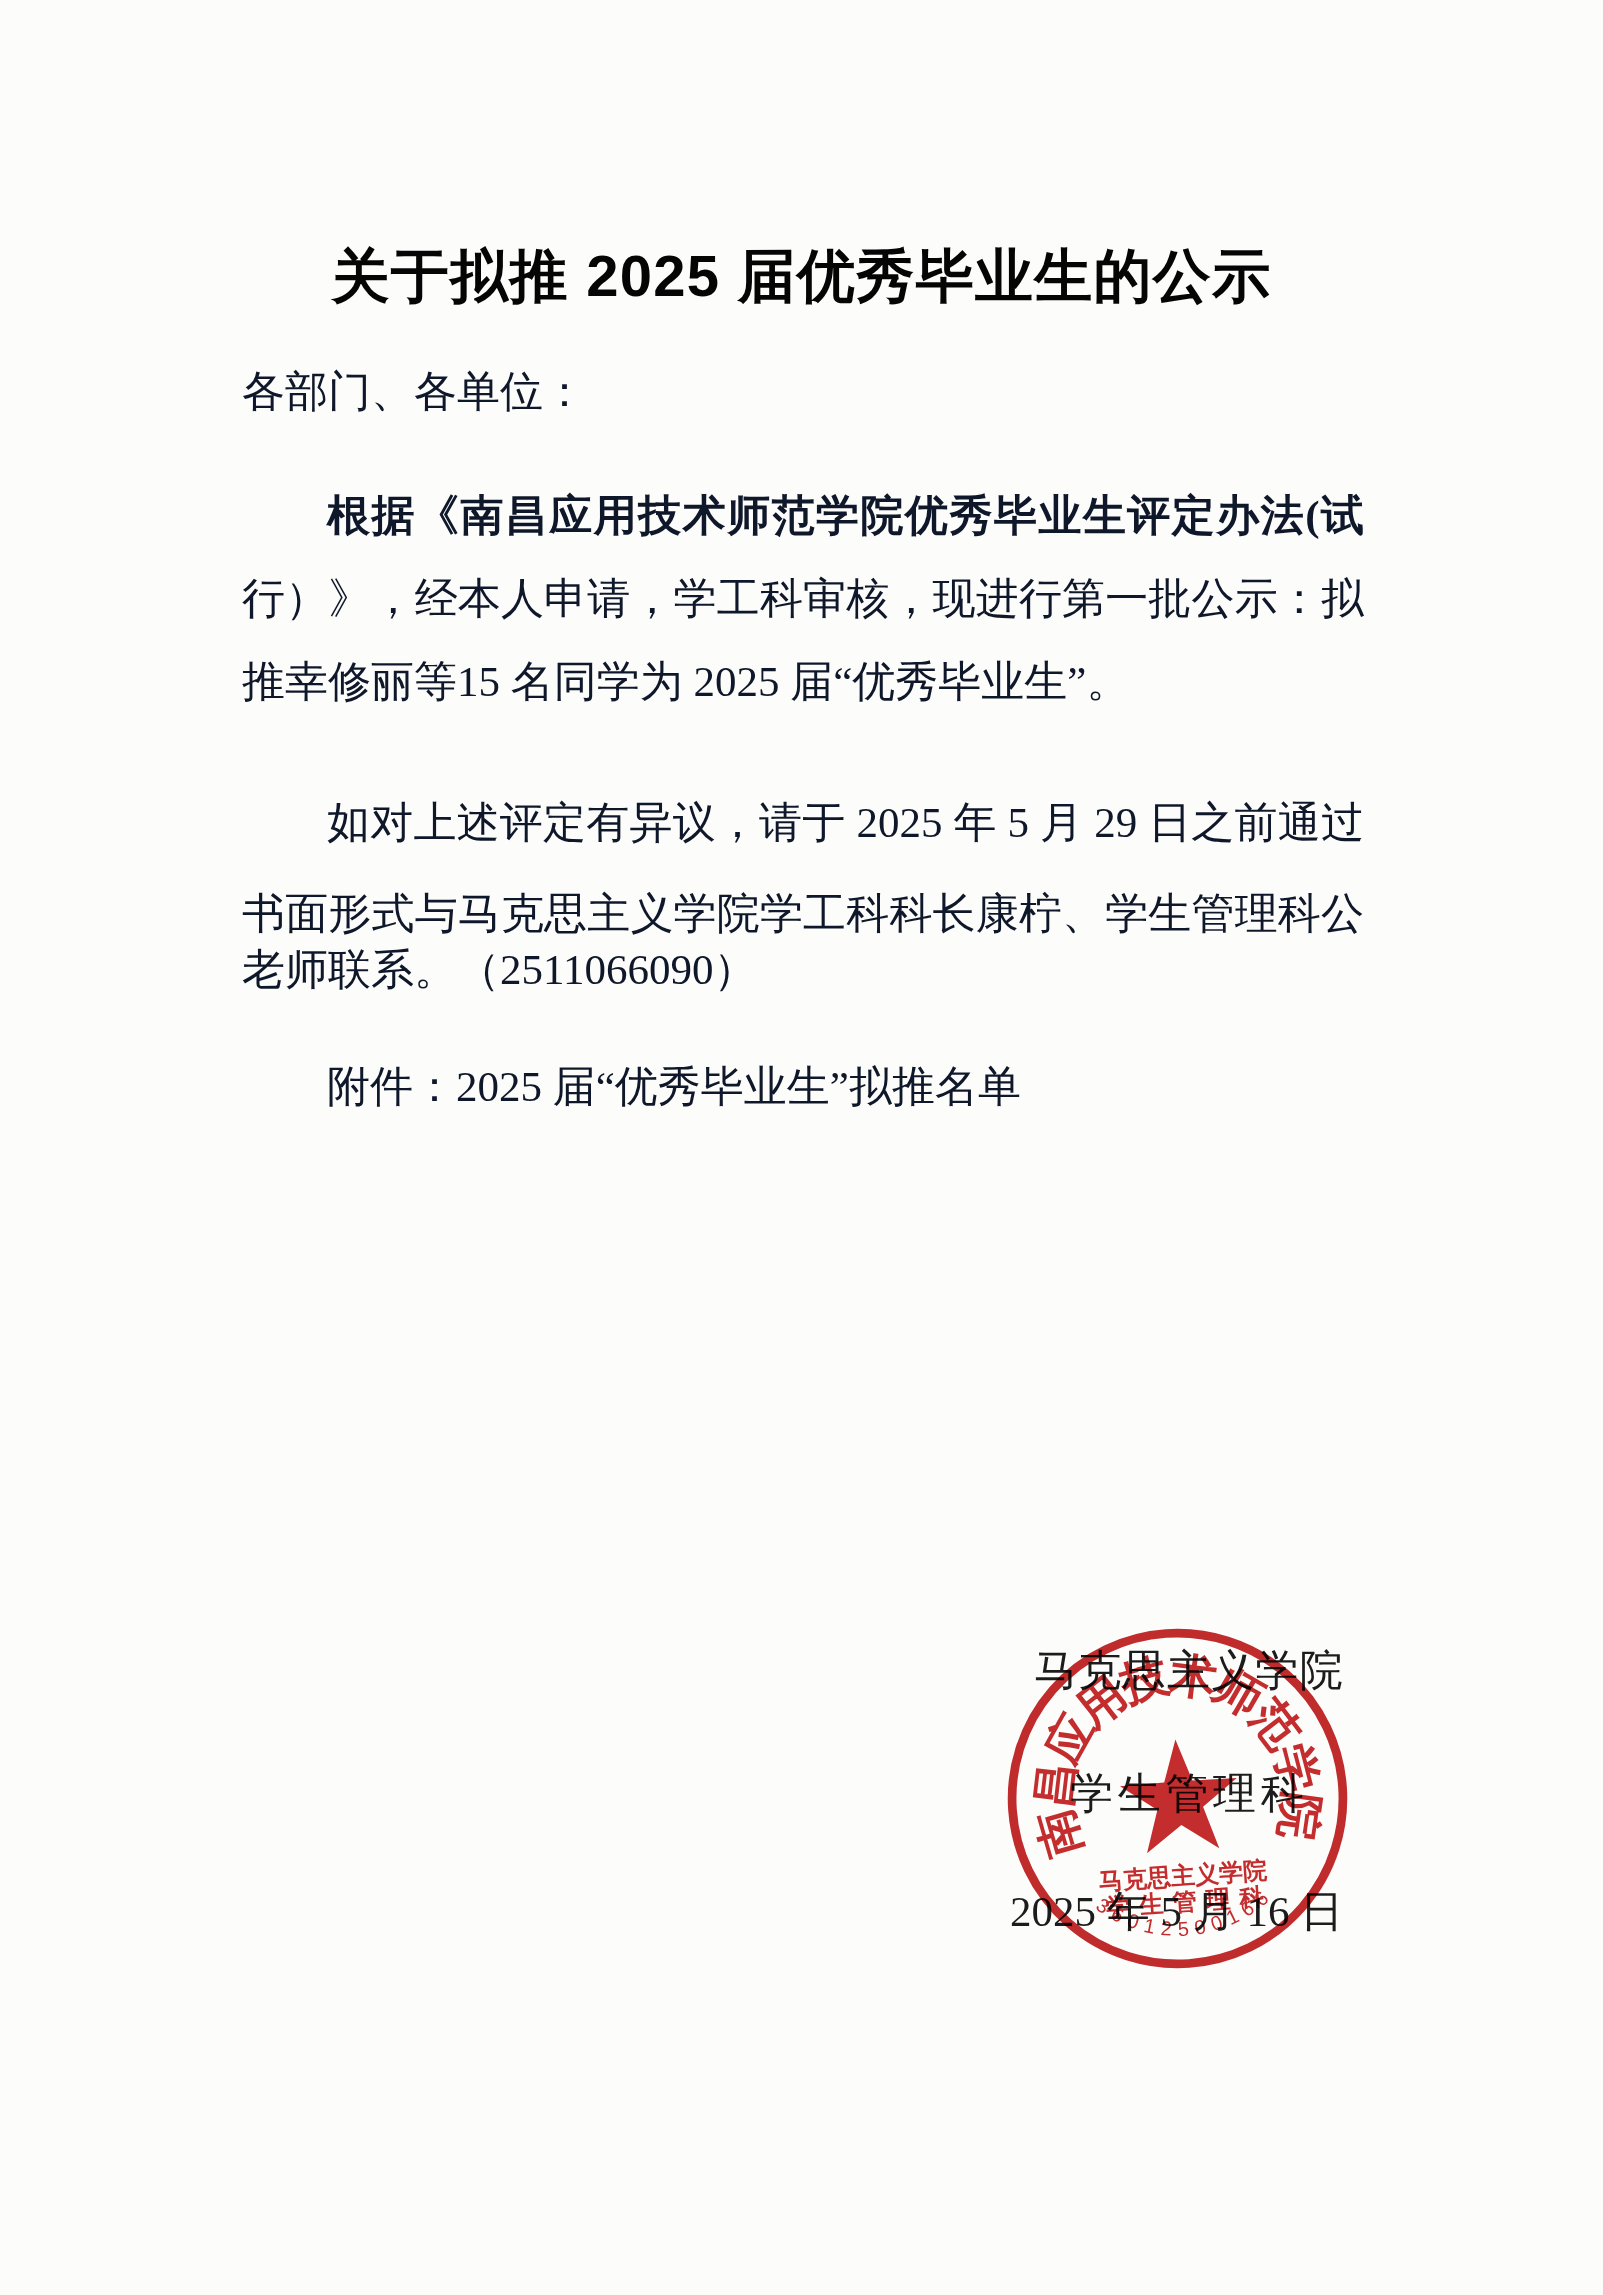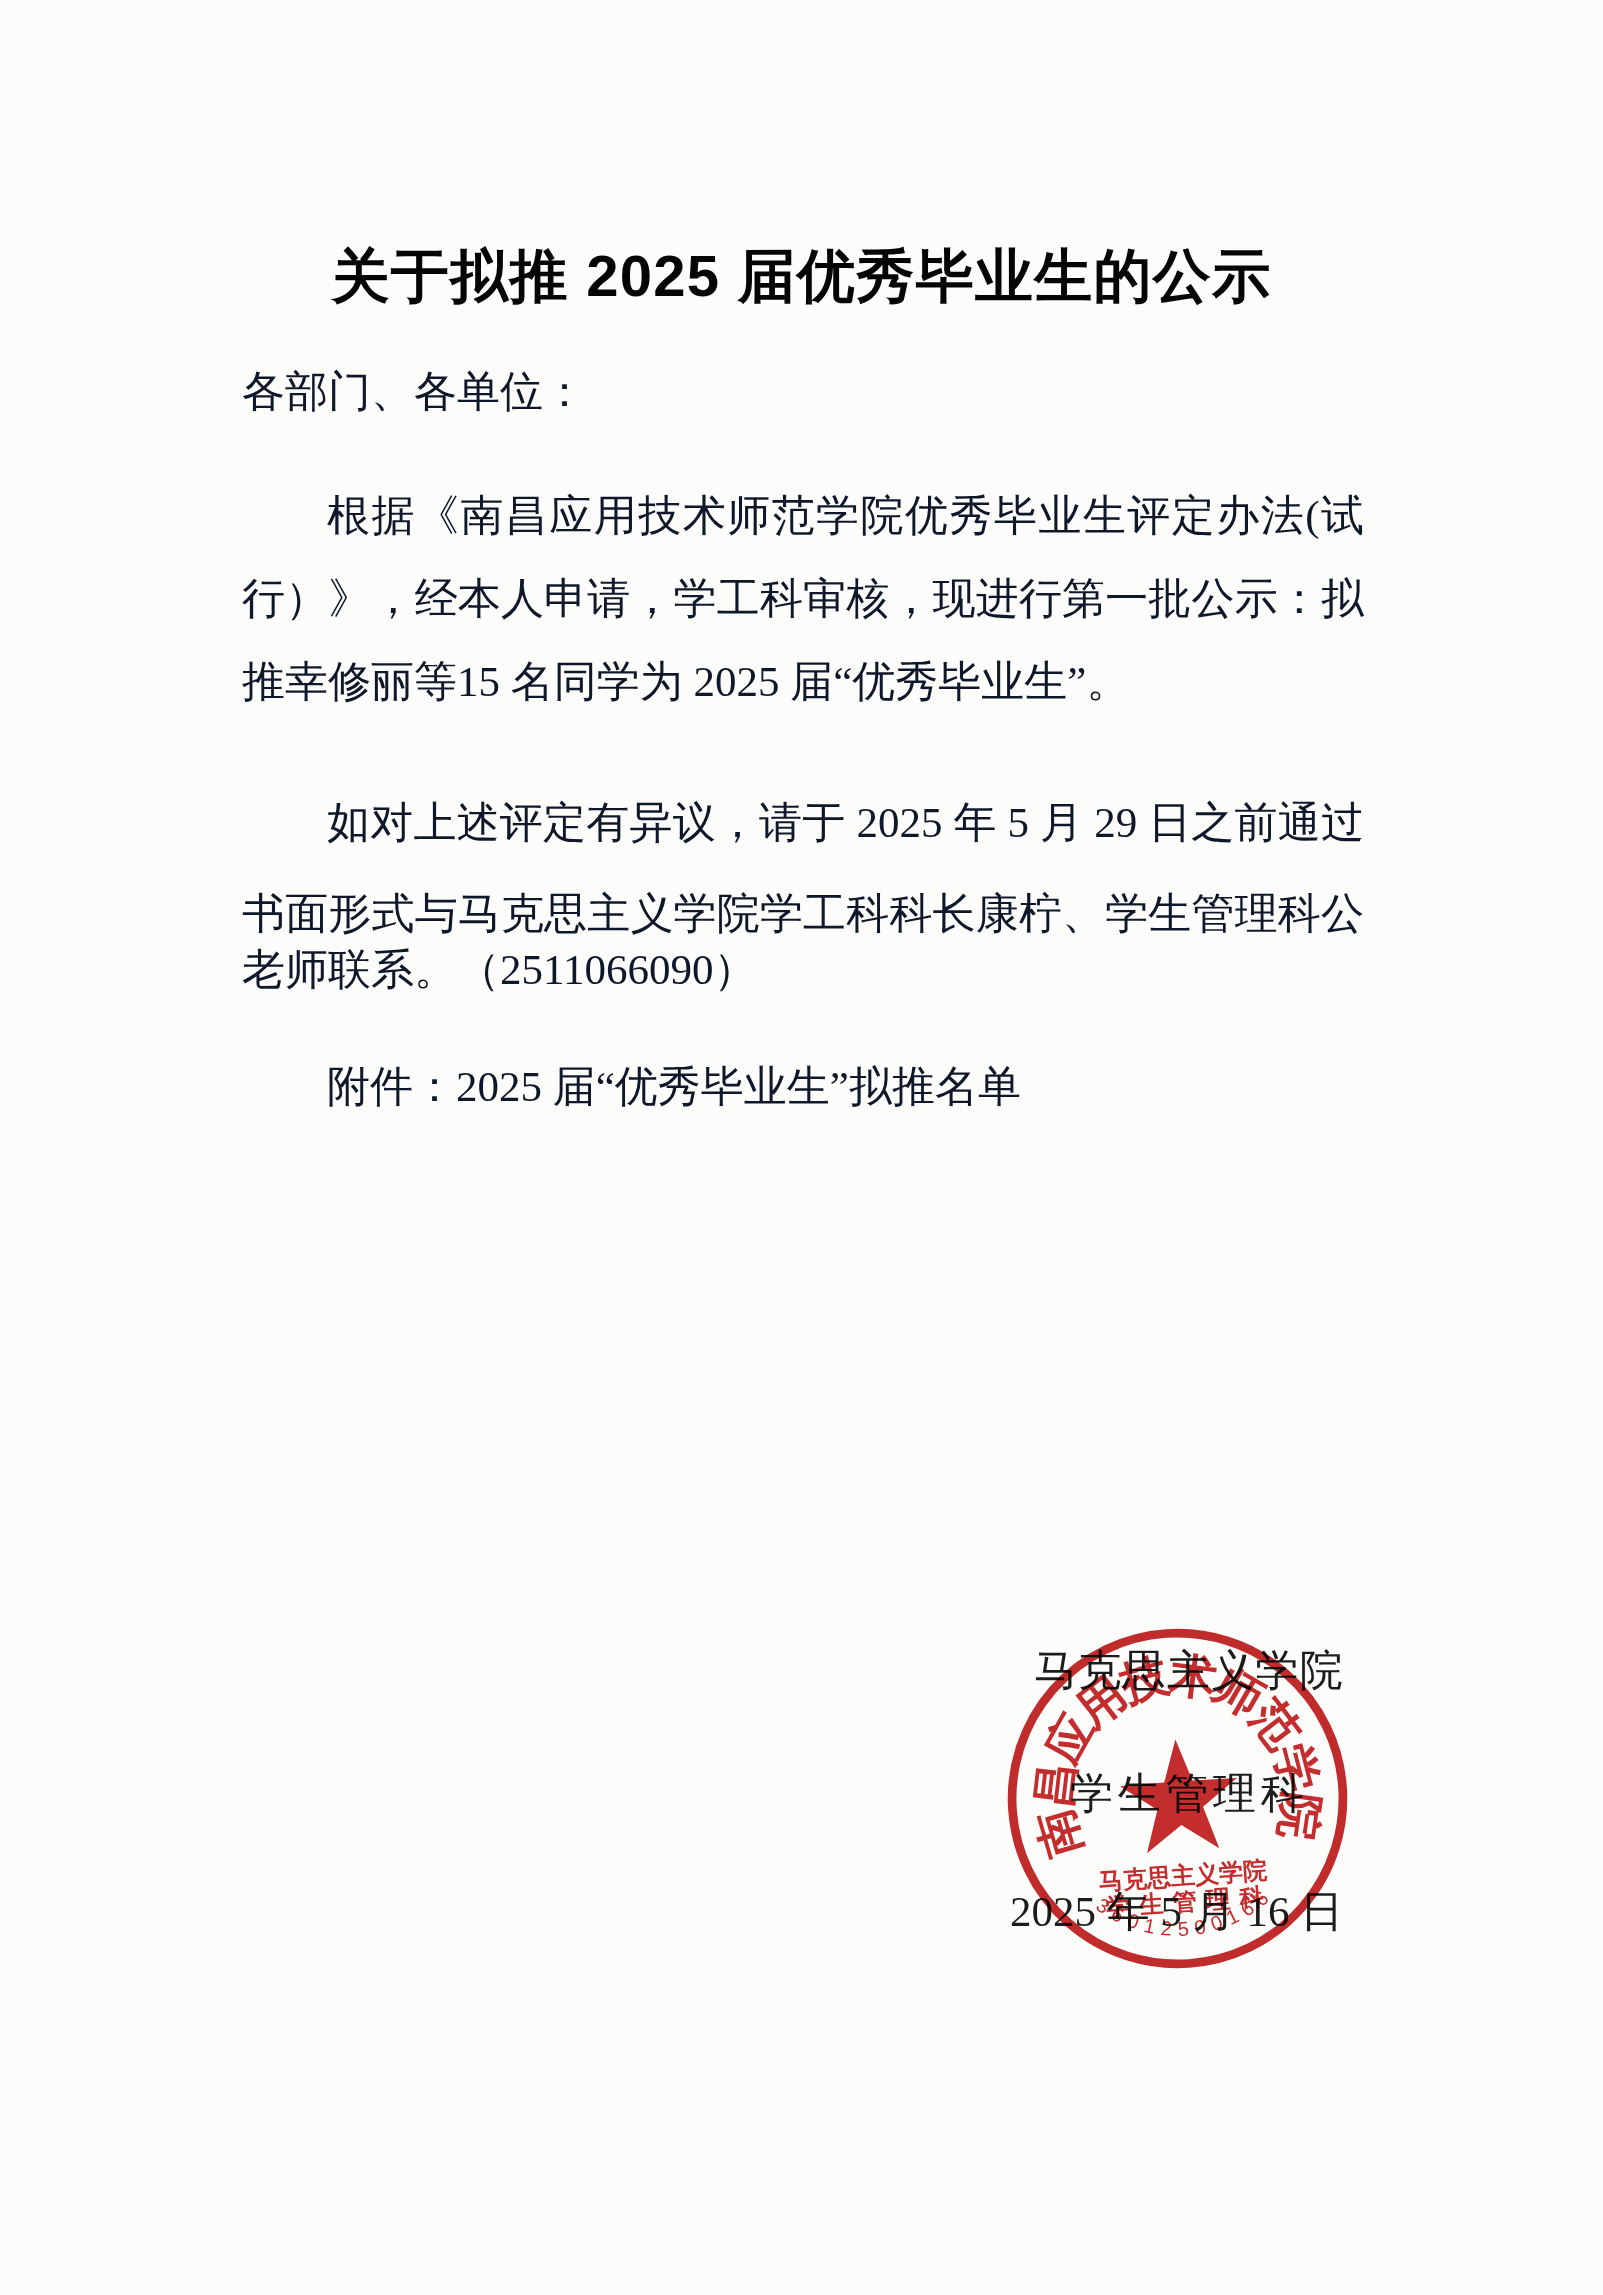--- a/index.html
+++ b/index.html
@@ -13,21 +13,21 @@
     text-align:center;font-family:"Liberation Sans","DejaVu Sans",sans-serif;
     font-weight:900;font-size:58px;color:#050505;letter-spacing:1.3px;
   }
   .line{
     position:absolute;left:242px;width:1122px;height:61px;line-height:61px;
     font-size:43px;color:#0f172a;white-space:nowrap;
   }
   .just{white-space:normal;text-align:justify;text-align-last:justify;}
   .indent{text-indent:85px;}
   .l-sal{top:361px;}
-  .l1{top:485px;}
+  .l1{top:485px;font-weight:bold;}
   .l2{top:568px;}
   .l3{top:651px;text-indent:0;}
   .l4{top:792px;}
   .l5{top:854px;margin-top:29px;}
   .l6{top:939px;}
   .l7{top:1056px;}
   .sig{
     position:absolute;font-size:43px;line-height:60px;color:#1c1c1c;white-space:nowrap;
   }
   .sig-org{top:1641px;left:1034px;letter-spacing:1.3px;}

